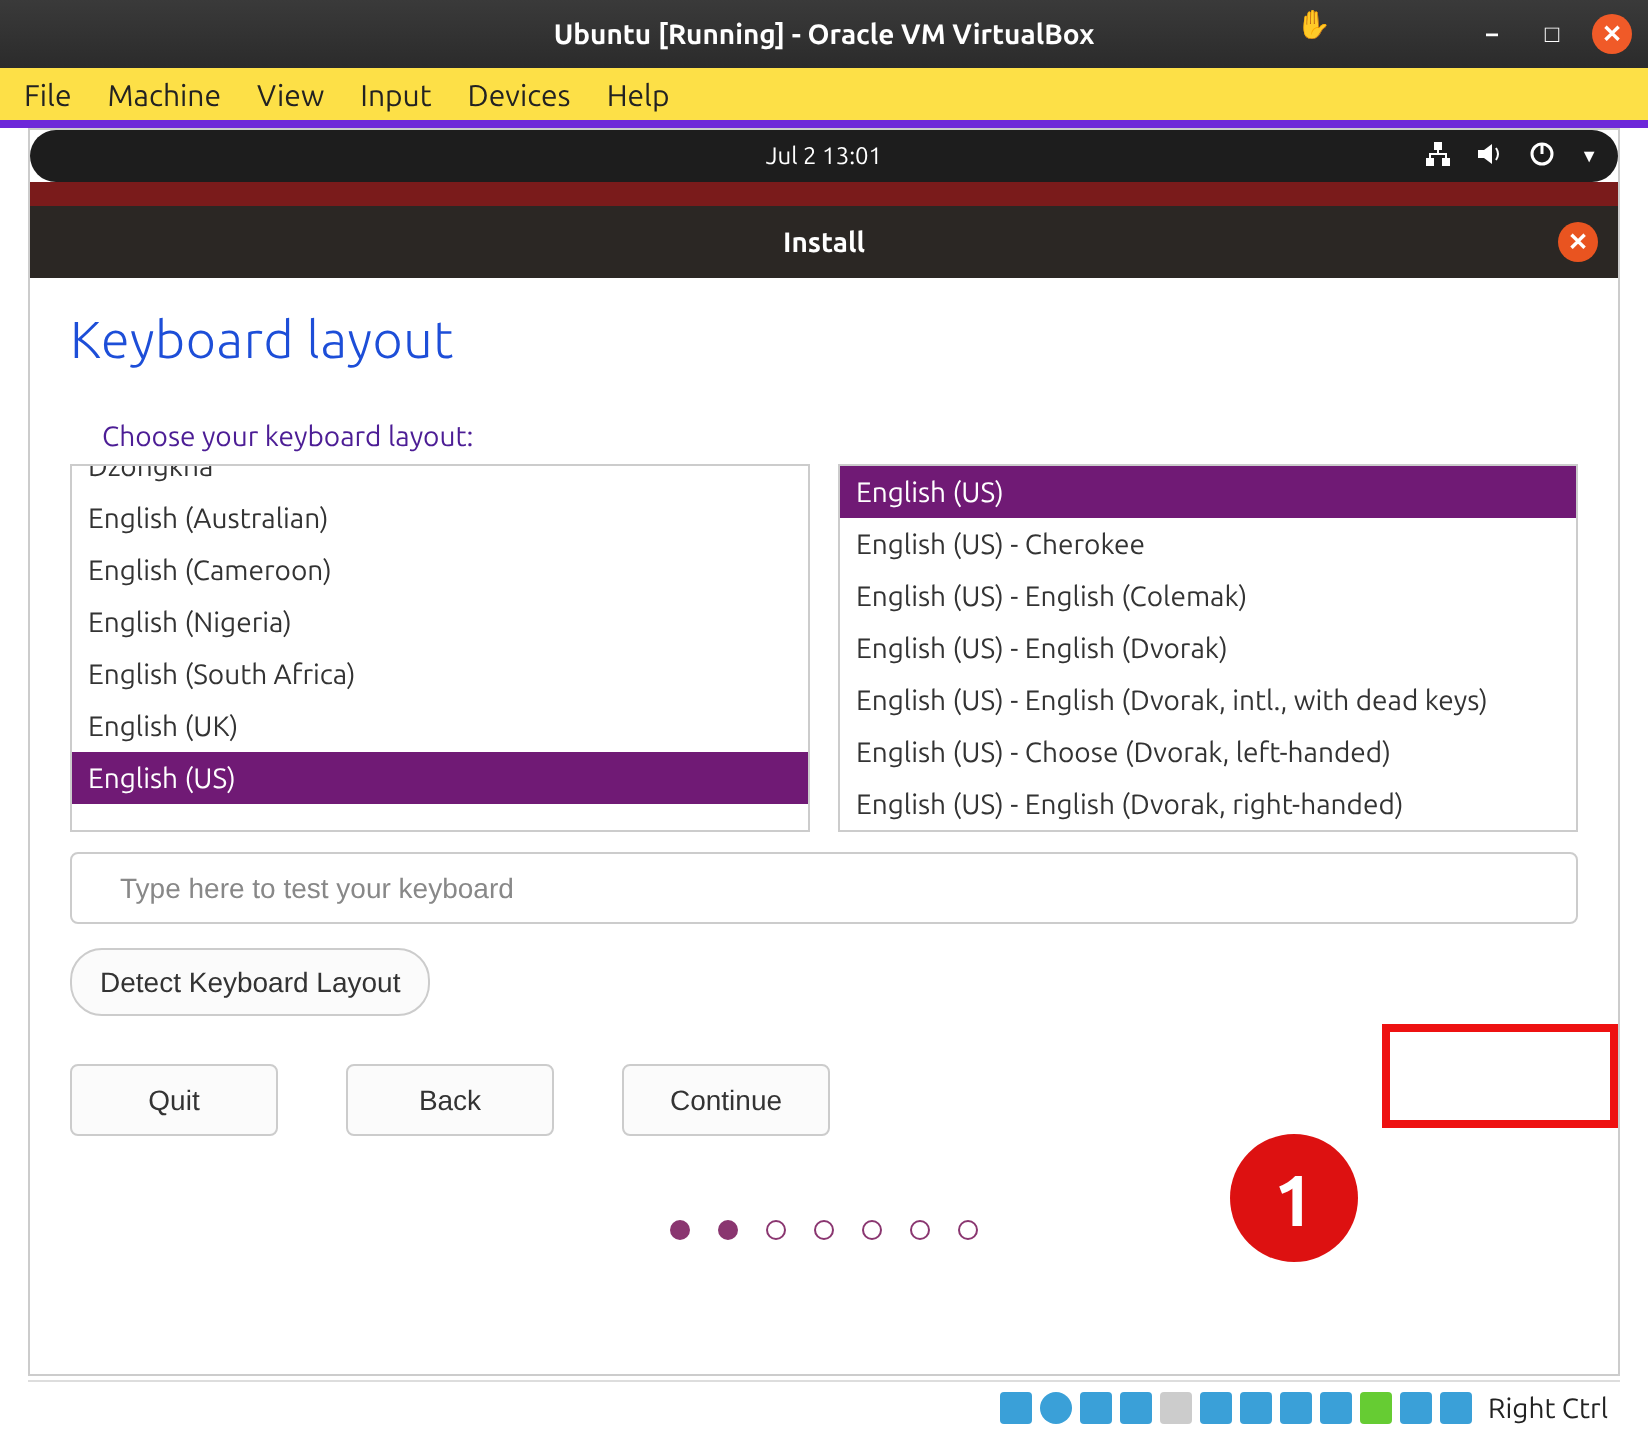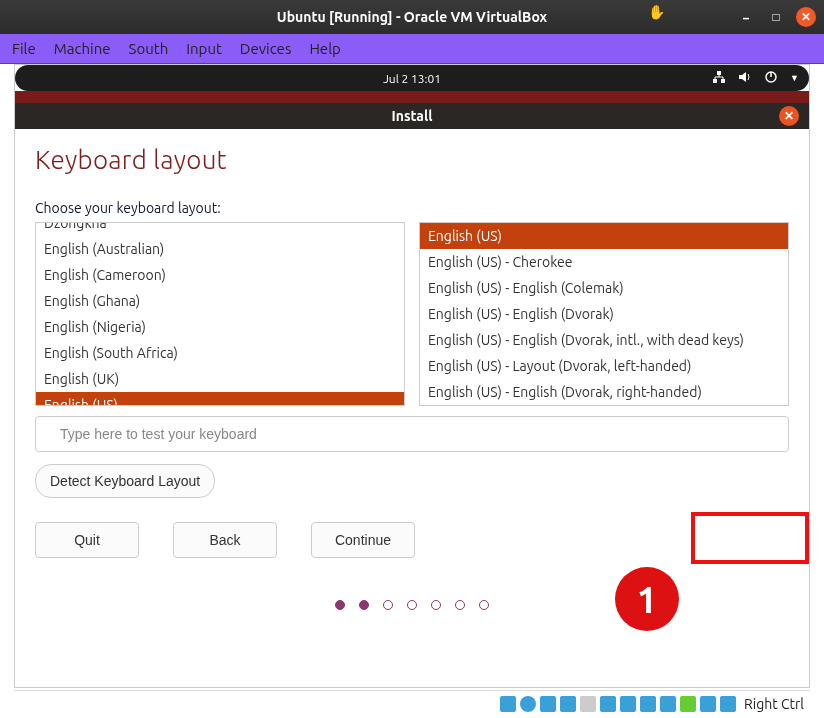--- a/index.html
+++ b/index.html
@@ -6,47 +6,47 @@
 body { font-family: Ubuntu, "Segoe UI", Arial, sans-serif; background: #fff; width: 824px; height: 718px; overflow: hidden; position: relative; }
 
 
 .vb-titlebar { background: linear-gradient(#3a3a3a,#2b2b2b); height: 34px; display: flex; align-items: center; color: #fff; font-weight: bold; font-size: 14px; position: relative; }
 .vb-titlebar .title { position: absolute; left: 50%; transform: translateX(-50%); }
 .vb-controls { position: absolute; right: 8px; display: flex; gap: 10px; align-items: center; }
 .vb-ctrl { width: 20px; height: 20px; border-radius: 50%; display: flex; align-items: center; justify-content: center; font-size: 12px; color:#2b2b2b; }
 .vb-close { background:#f05a28; color:#fff; }
 .hand-icon { position:absolute; left:648px; top:4px; font-size:14px; color:#fff; }
 
-.vb-menubar { background:#8b5cf6; height:30px; display:flex; align-items:center; padding:0 12px; gap:18px; color:#222; font-size:15px; border-bottom:1px solid #6d28d9;}
+.vb-menubar { background:#fde047; height:30px; display:flex; align-items:center; padding:0 12px; gap:18px; color:#222; font-size:15px; border-bottom:4px solid #6d28d9;}
 .vb-menubar span { cursor:default; }
 
 
 .guest { position:absolute; left:14px; right:14px; top:64px; bottom:30px; background:#fff; border:1px solid #ccc; overflow:hidden;}
 
 
 .ubuntu-top { background:#1d1d1d; height:26px; color:#fff; display:flex; align-items:center; justify-content:center; font-size:12px; position:relative;border-radius:13px; }
 .ubuntu-top .systray { position:absolute; right:10px; display:flex; gap:12px; align-items:center; }
 .ubuntu-top .systray svg { fill:#fff; }
 
 
 .redband { background:#7a1b1b; height:12px; }
 
 
-.installer-bar { background:#2b2724; height:26px; color:#fff; display:flex; align-items:center; justify-content:center; font-size:14px; font-weight:bold; position:relative; }
+.installer-bar { background:#2b2724; height:36px; color:#fff; display:flex; align-items:center; justify-content:center; font-size:14px; font-weight:bold; position:relative; }
 .installer-bar .close { position:absolute; right:10px; width:20px; height:20px; border-radius:50%; background:#e95420; display:flex; align-items:center; justify-content:center; color:#fff; font-size:12px; }
 
 
 .installer { padding:16px 20px 0; color:#333; }
-.installer h1 { font-weight:300; font-size:26px; color:#7f1d1d; margin-bottom:26px; letter-spacing:0.3px; }
-.subtitle { font-size:14px; margin-bottom:6px; color:#0f172a; }
+.installer h1 { font-weight:300; font-size:26px; color:#1d4ed8; margin-bottom:26px; letter-spacing:0.3px; }
+.subtitle { font-size:14px; margin-bottom:6px; color:#4c1d95;margin-left:16px; }
 
 .lists { display:flex; gap:14px; }
 .listbox { flex:1; border:1px solid #ccc; height:184px; overflow:hidden; font-size:14px; background:#fff; }
 .listbox .row { padding:3px 8px; line-height:20px; white-space:nowrap; overflow:hidden; text-overflow:ellipsis; }
-.listbox .row.selected { background:#c2410c; color:#fff; }
+.listbox .row.selected { background:#701a75; color:#fff; }
 
 .test-input { width:100%; margin-top:10px; height:36px; border:1px solid #ccc; border-radius:4px; padding:0 24px; font-size:14px; color:#888; }
 .test-input::placeholder { color:#888; }
 
 .detect-btn { margin-top:12px; height:34px; padding:4px 14px; border:1px solid #ccc; background:#fbfbfb; border-radius:16px; font-size:14px; color:#333; }
 
 .nav-row { display:flex; gap:34px; margin-top:24px; }
 .nav-btn { width:104px; height:36px; border:1px solid #ccc; background:#fbfbfb; border-radius:4px; font-size:14px; color:#333; }
 
 .highlight-box { position:absolute; border:4px solid #e11; pointer-events:none; }
@@ -71,21 +71,21 @@
   <div class="vb-controls">
     <span class="vb-ctrl" style="color:#fff;font-weight:bold;">–</span>
     <span class="vb-ctrl" style="color:#fff;">□</span>
     <span class="vb-ctrl vb-close">✕</span>
   </div>
 </div>
 
 <div class="vb-menubar">
   <span>File</span>
   <span>Machine</span>
-  <span>South</span>
+  <span>View</span>
   <span>Input</span>
   <span>Devices</span>
   <span>Help</span>
 </div>
 
 <div class="guest">
 
   <div class="ubuntu-top">
     <span>Jul 2  13:01</span>
     <div class="systray">
@@ -117,34 +117,33 @@
   <div class="installer">
     <h1>Keyboard layout</h1>
     <div class="subtitle">Choose your keyboard layout:</div>
 
     <div class="lists">
       <div class="listbox" id="left-list" style="position:relative;">
         <div style="position:absolute;top:-13px;left:0;right:0;" id="left-inner">
             <div class="row">Dzongkha</div>
             <div class="row">English (Australian)</div>
             <div class="row">English (Cameroon)</div>
-            <div class="row">English (Ghana)</div>
             <div class="row">English (Nigeria)</div>
             <div class="row">English (South Africa)</div>
             <div class="row">English (UK)</div>
             <div class="row selected">English (US)</div>
           </div>
       </div>
       <div class="listbox" id="right-list">
           <div class="row selected">English (US)</div>
           <div class="row">English (US) - Cherokee</div>
           <div class="row">English (US) - English (Colemak)</div>
           <div class="row">English (US) - English (Dvorak)</div>
           <div class="row">English (US) - English (Dvorak, intl., with dead keys)</div>
-          <div class="row">English (US) - Layout (Dvorak, left-handed)</div>
+          <div class="row">English (US) - Choose (Dvorak, left-handed)</div>
           <div class="row">English (US) - English (Dvorak, right-handed)</div>
         </div>
     </div>
 
     <input class="test-input" placeholder="Type here to test your keyboard" style="">
 
     <button class="detect-btn">Detect Keyboard Layout</button>
 
     <div class="nav-row">
       <button class="nav-btn">Quit</button>

